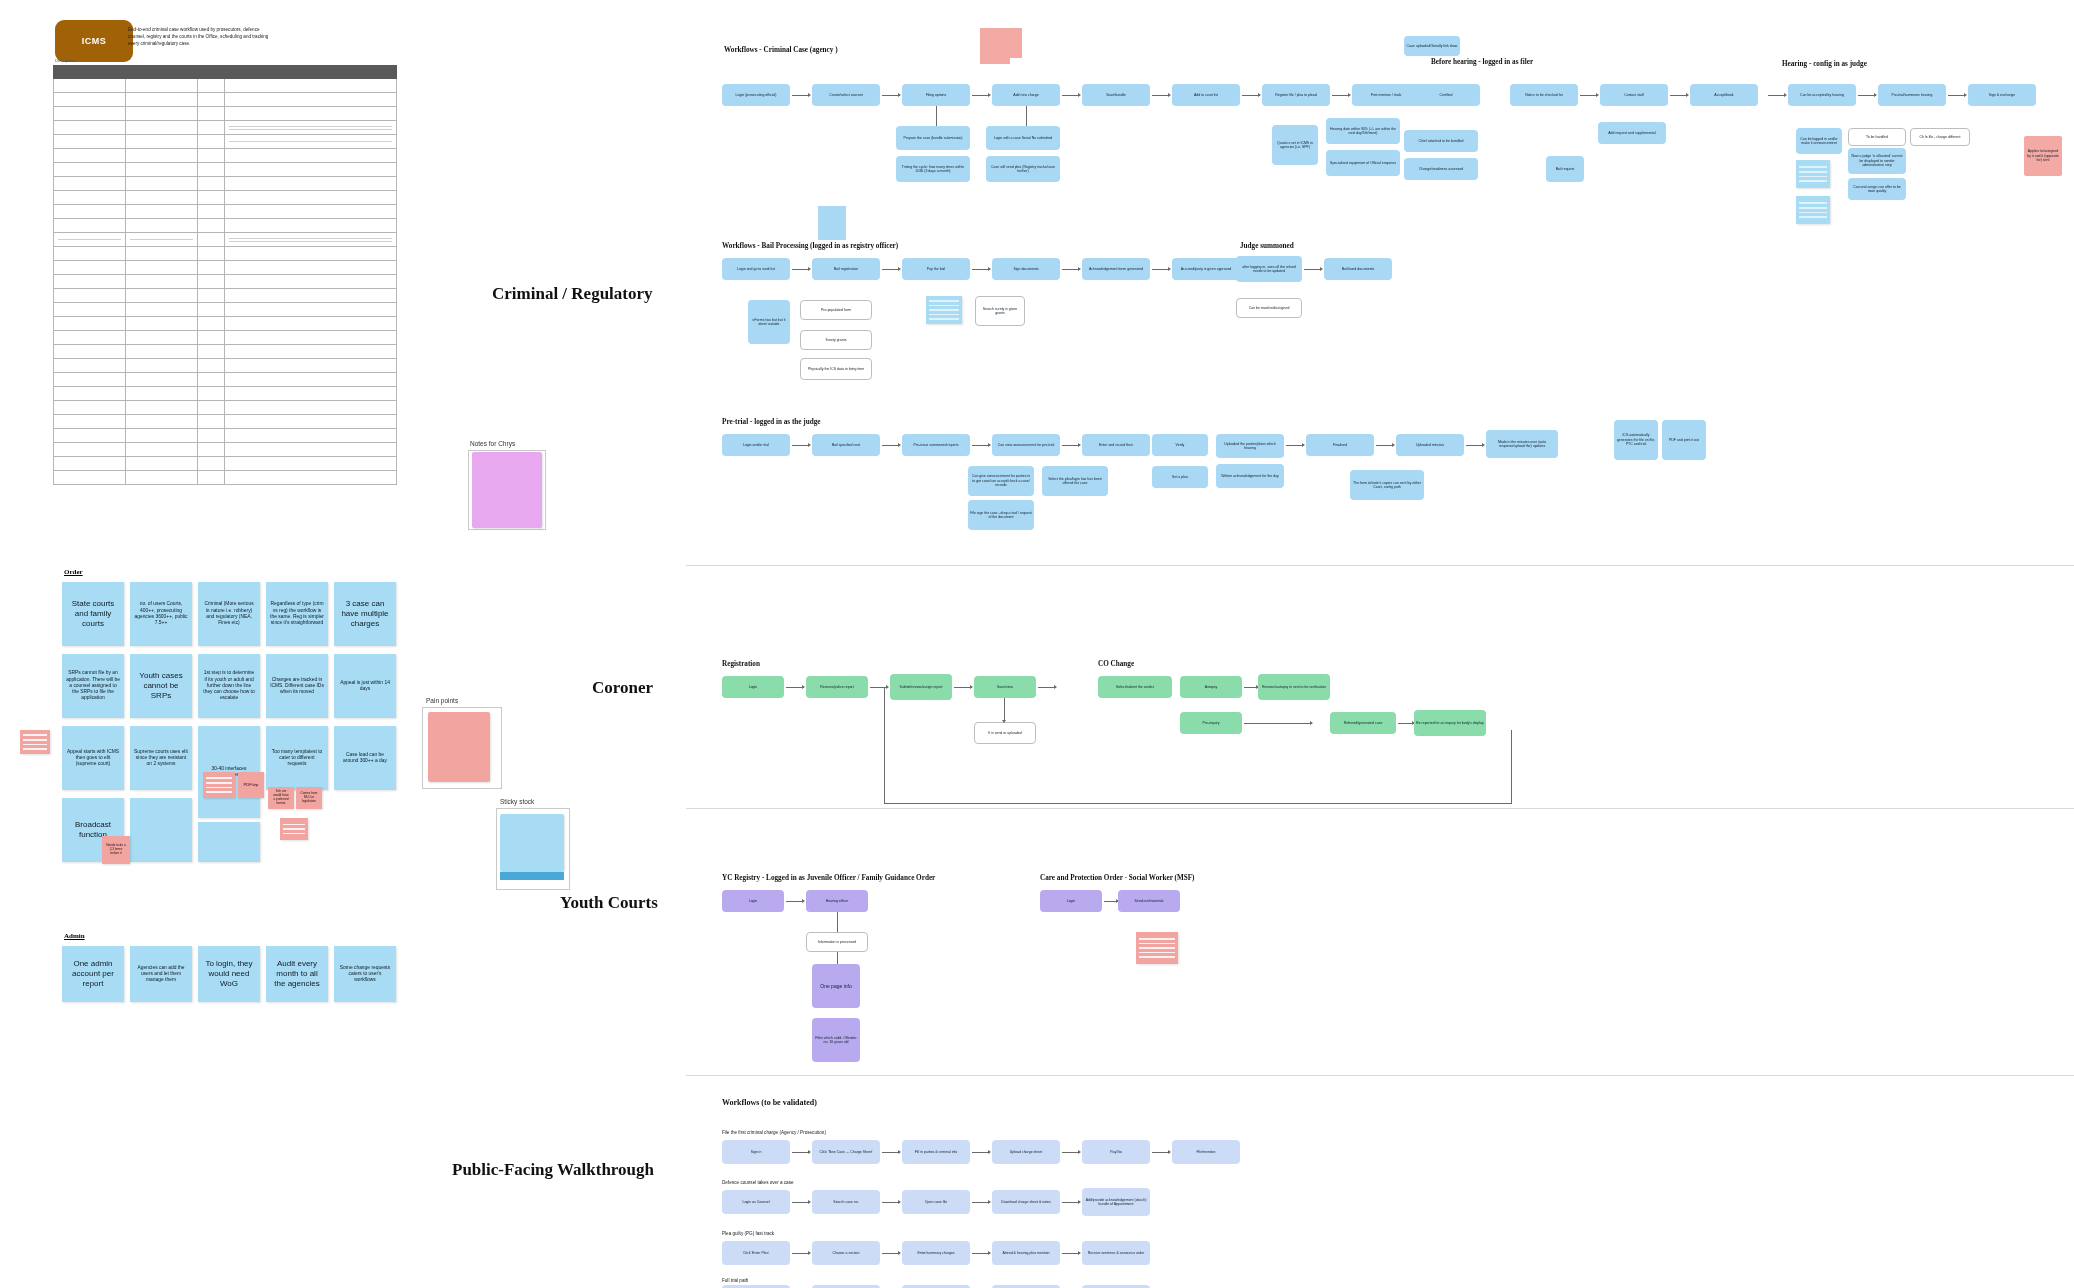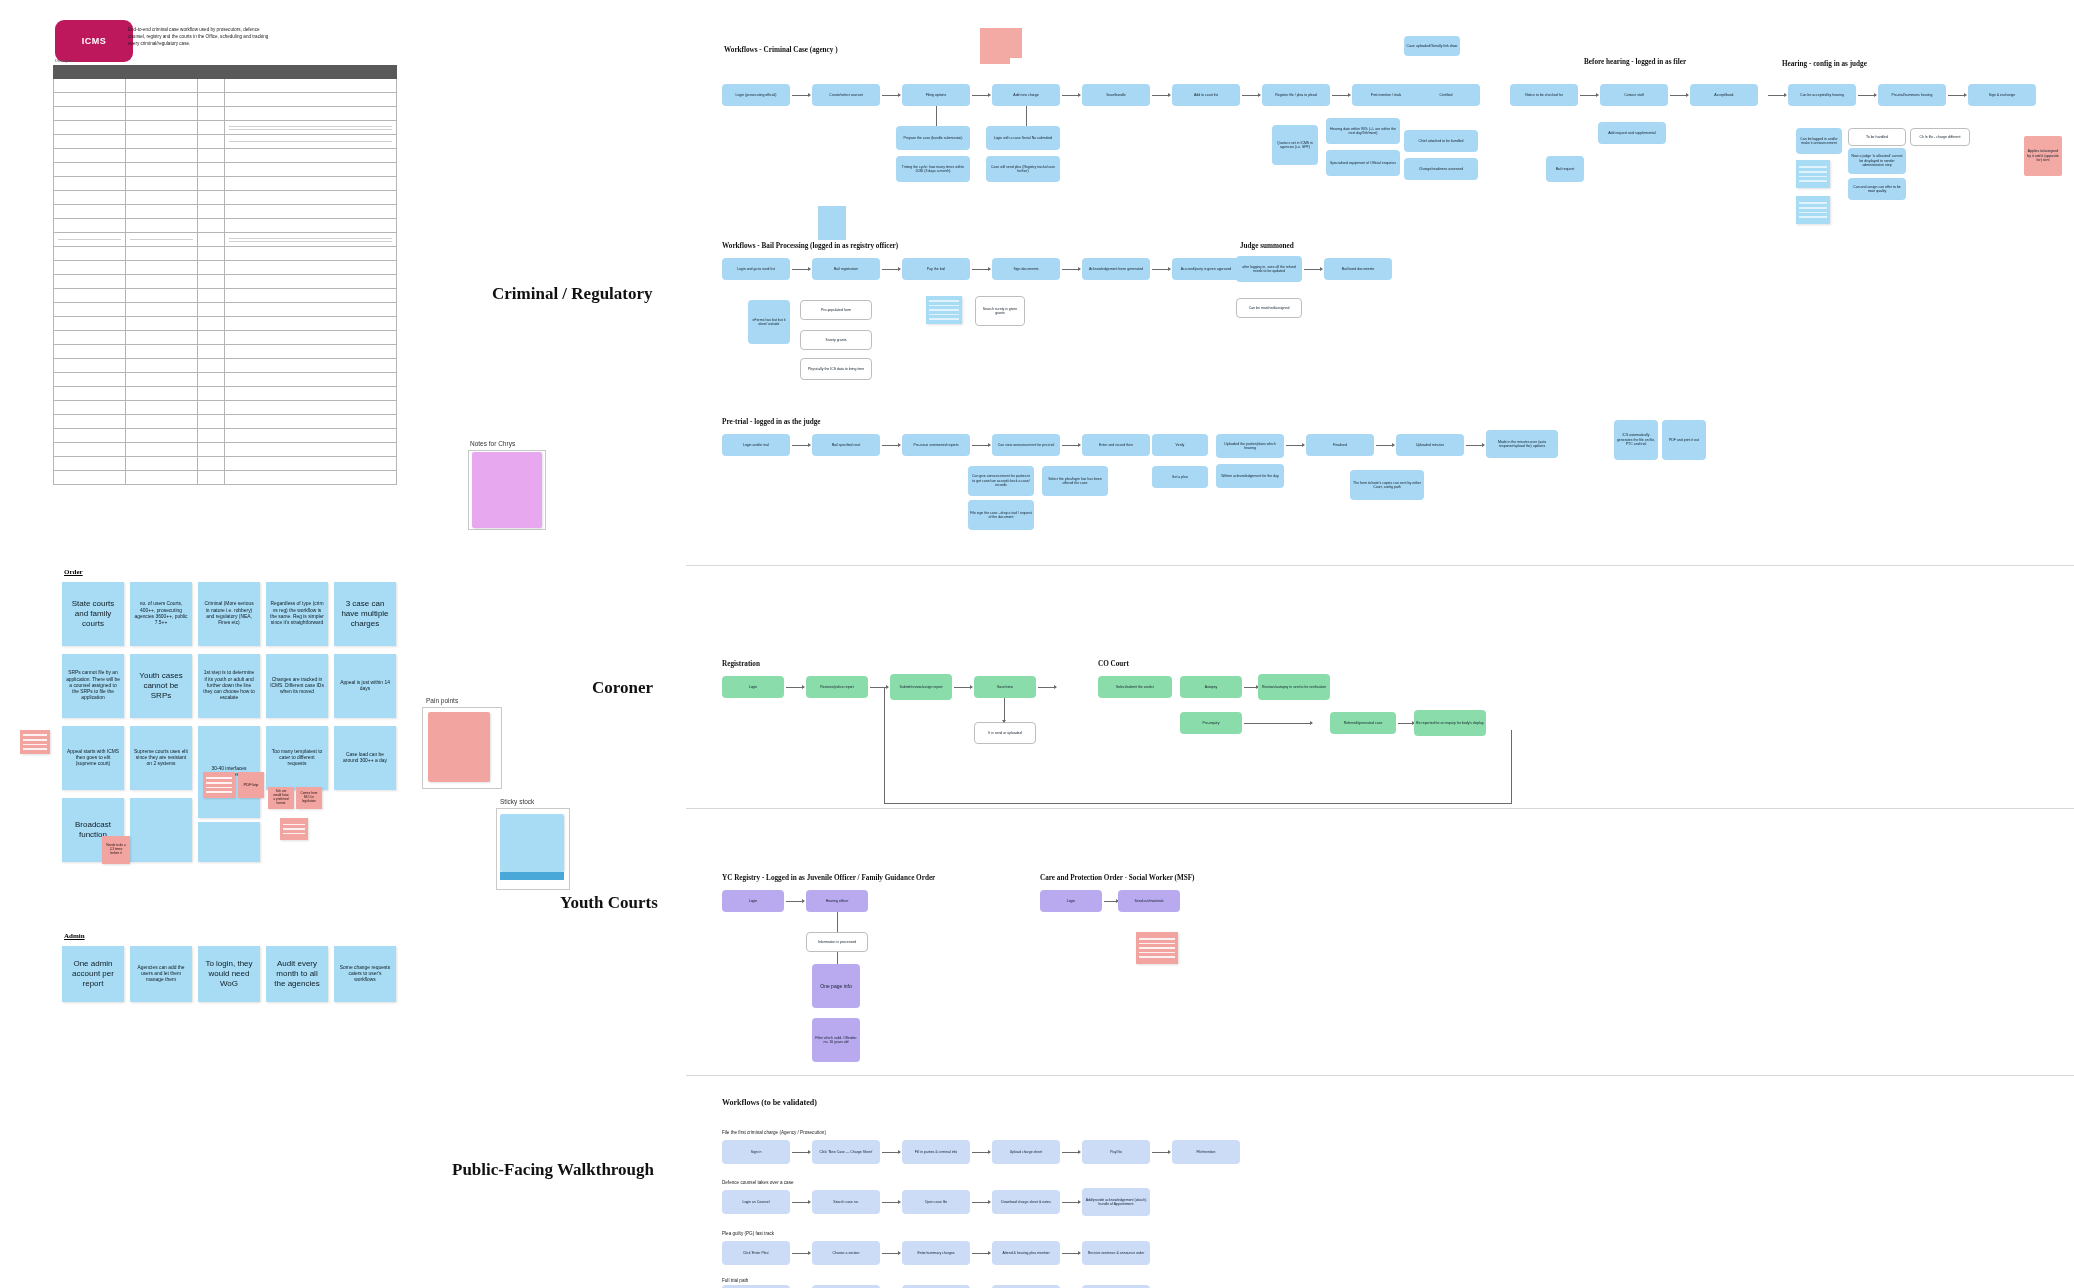--- a/index.html
+++ b/index.html
@@ -12,21 +12,21 @@
     overflow:hidden;
   }
   .abs { position:absolute; }
 
   
   .hdiv { position:absolute; left:686px; width:1388px; height:1px; background:#d8d8d8; }
 
   
   .icms-btn {
     position:absolute; left:55px; top:20px; width:78px; height:42px;
-    background:#be185d; border-radius:9px; color:#fff;
+    background:#a16207; border-radius:9px; color:#fff;
     font-size:9px; font-weight:700; letter-spacing:.5px;
     display:flex; align-items:center; justify-content:center;
   }
   .icms-desc {
     position:absolute; left:128px; top:26px; width:148px;
     font-size:4.6px; line-height:1.55; color:#222;
   }
   .icms-sub { position:absolute; left:55px; top:58px; font-size:4px; color:#555; }
 
   
@@ -409,21 +409,21 @@
 <div class="connv" style="left:1026px; top:106px; height:20px;"></div>
 <div class="node" style="left:986px; top:126px; width:74px; height:24px;">Login with a case Serial No submitted</div>
 <div class="node" style="left:986px; top:156px; width:74px; height:26px;">Case will send plea (Registry tracks/case further)</div>
 <div class="node" style="left:1272px; top:125px; width:46px; height:40px;">Quota is set in ICMS in agencies (i.e. SPF)</div>
 <div class="node" style="left:1326px; top:118px; width:74px; height:26px;">Hearing date within 90% (+/- are within the next day/5th/most)</div>
 <div class="node" style="left:1326px; top:150px; width:74px; height:26px;">Specialised equipment of Official enquiries</div>
 <div class="node" style="left:1404px; top:130px; width:74px; height:22px;">Chief attached to be bundled</div>
 <div class="node" style="left:1404px; top:158px; width:74px; height:22px;">Change/readiness assessed</div>
 <div class="node" style="left:1404px; top:36px; width:56px; height:20px;">Case uploaded/Serially link draw</div>
 
-<div class="wfhdr" style="left:1584px; top:58px;">Before hearing - logged in as filer</div>
+<div class="wfhdr" style="left:1431px; top:58px;">Before hearing - logged in as filer</div>
 <div class="node" style="left:1510px; top:84px; width:68px; height:22px;">Notice to be checked for</div>
 <div class="conn" style="left:1580px; top:95px; width:18px;"></div>
 <div class="node" style="left:1600px; top:84px; width:68px; height:22px;">Contact staff</div>
 <div class="conn" style="left:1670px; top:95px; width:18px;"></div>
 <div class="node" style="left:1690px; top:84px; width:68px; height:22px;">Accept/book</div>
 <div class="node" style="left:1546px; top:156px; width:38px; height:26px;">Bail request</div>
 <div class="node" style="left:1598px; top:122px; width:68px; height:22px;">Add request and supplemental</div>
 
 <div class="wfhdr" style="left:1782px; top:60px;">Hearing - config in as judge</div>
 <div class="conn" style="left:1768px; top:95px; width:18px;"></div>
@@ -525,21 +525,21 @@
 <div class="conn" style="left:954px; top:687px; width:18px;"></div>
 <div class="node green" style="left:974px;  top:676px; width:62px; height:22px;">Save/view</div>
 <div class="conn" style="left:1038px; top:687px; width:18px;"></div>
 <div class="node green" style="left:1098px; top:676px; width:74px; height:22px;">Select/submit the verdict</div>
 <div class="node white" style="left:974px; top:722px; width:62px; height:22px;">It is send or uploaded</div>
 <div class="connv" style="left:1004px; top:698px; height:22px;"></div>
 <div class="connplain" style="left:884px; top:687px; width:1px; height:117px;"></div>
 <div class="connplain" style="left:884px; top:803px; width:628px; height:1px;"></div>
 <div class="connplain" style="left:1511px; top:730px; width:1px; height:74px;"></div>
 
-<div class="wfhdr" style="left:1098px; top:660px;">CO Court</div>
+<div class="wfhdr" style="left:1098px; top:660px;">CO Change</div>
 <div class="node green" style="left:1180px; top:676px; width:62px; height:22px;">Autopsy</div>
 <div class="conn" style="left:1244px; top:687px; width:14px;"></div>
 <div class="node green" style="left:1258px; top:674px; width:72px; height:26px;">Reviews/autopsy in sent to be verification</div>
 <div class="node green" style="left:1180px; top:712px; width:62px; height:22px;">Pre-inquiry</div>
 <div class="conn" style="left:1244px; top:723px; width:68px;"></div>
 <div class="node green" style="left:1330px; top:712px; width:66px; height:22px;">Referred/generated case</div>
 <div class="conn" style="left:1398px; top:723px; width:16px;"></div>
 <div class="node green" style="left:1414px; top:710px; width:72px; height:26px;">Be reported for an inquiry for body's display</div>
 
 <div class="wfhdr" style="left:722px; top:874px;">YC Registry - Logged in as Juvenile Officer / Family Guidance Order</div>

